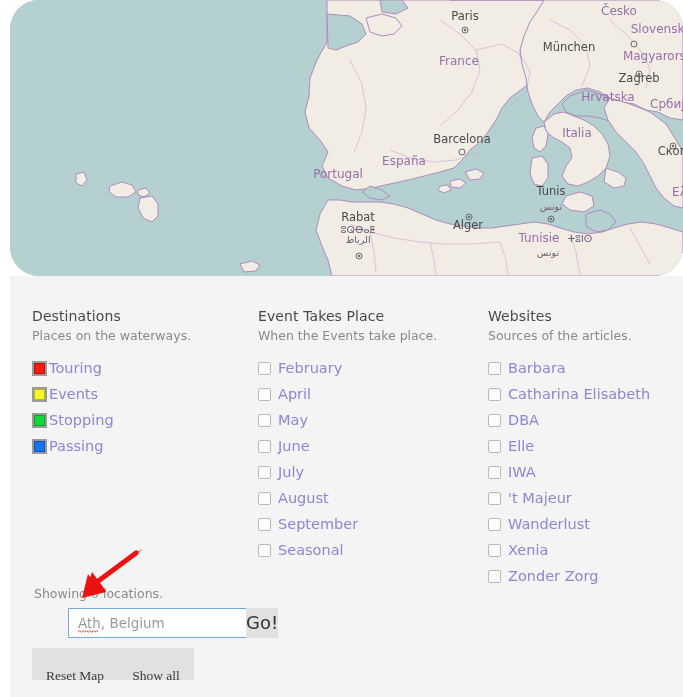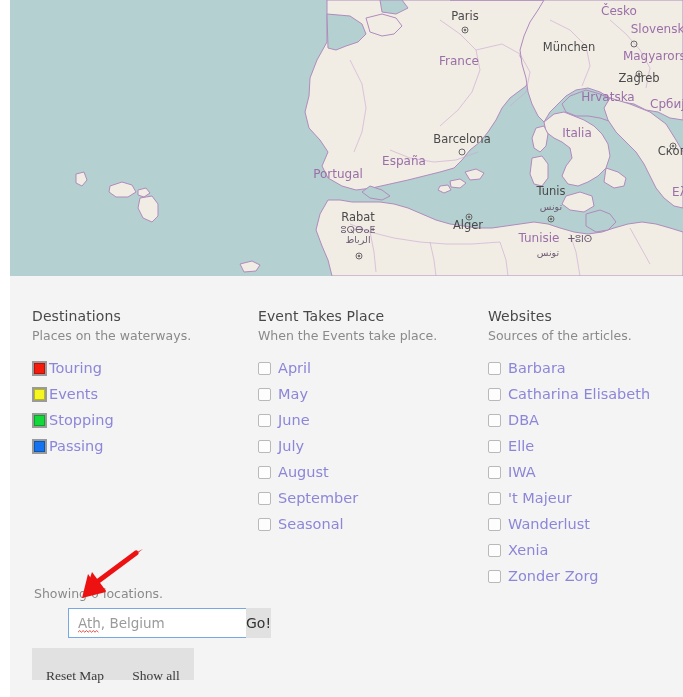--- a/index.html
+++ b/index.html
@@ -23,20 +23,21 @@
 
   
   .map-wrap {
     position: absolute;
     left: 10px;
     top: 0;
     width: 673px;
     height: 276px;
     overflow: hidden;
     background: #b4d0d1;
+    border-radius: 29px;
   }
   .map-svg { display: block; width: 673px; height: 276px; }
 
   .map-label {
     font-family: "DejaVu Sans", "Liberation Sans", sans-serif;
     fill: #8e6f9e;
     font-size: 11.5px;
   }
   .map-label.country { fill: #9a6fa8; font-size: 12px; }
   .map-label.city { fill: #4a4a4a; font-size: 11.5px; }
@@ -164,21 +165,21 @@
     pointer-events: none;
   }
   .go-btn {
     width: 46px;
     height: 30px;
     box-sizing: border-box;
     border: none;
     background: #e1e1e1;
     color: #333333;
     font-family: "DejaVu Sans", "Liberation Sans", sans-serif;
-    font-size: 14px;
+    font-size: 18px;
     cursor: pointer;
     padding: 0;
     line-height: 30px;
     text-align: center;
   }
   .btn-bar {
     margin-top: 10px;
     background: #e1e1e1;
     display: inline-flex;
     align-items: center;
@@ -361,20 +362,24 @@
             </li>
           </ul>
       </div>
 
       <div class="col col-events">
         <h2>Event Takes Place</h2>
         <p class="subtitle">When the Events take place.</p>
         <ul class="opt-list" id="list-events">
             <li class="opt">
               <span class="cb"></span>
+              <a class="opt-label">February</a>
+            </li>
+            <li class="opt">
+              <span class="cb"></span>
               <a class="opt-label">April</a>
             </li>
             <li class="opt">
               <span class="cb"></span>
               <a class="opt-label">May</a>
             </li>
             <li class="opt">
               <span class="cb"></span>
               <a class="opt-label">June</a>
             </li>

